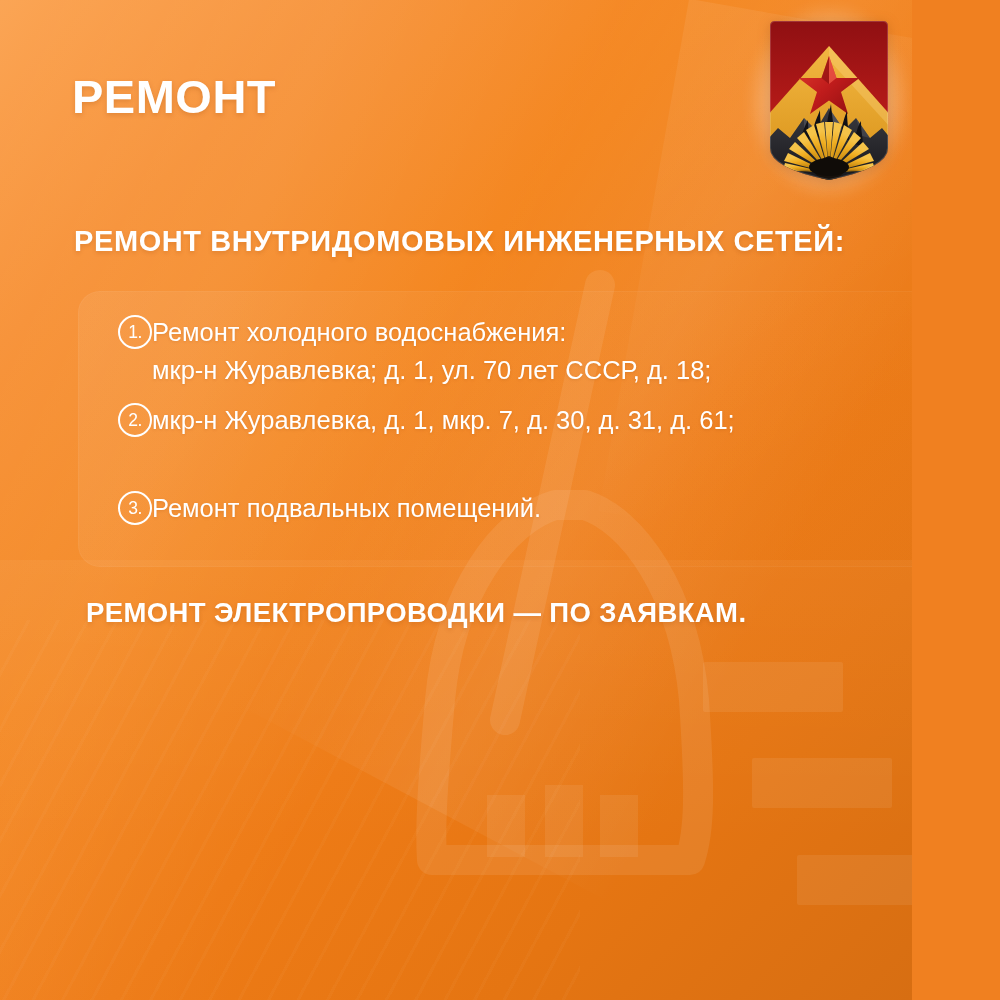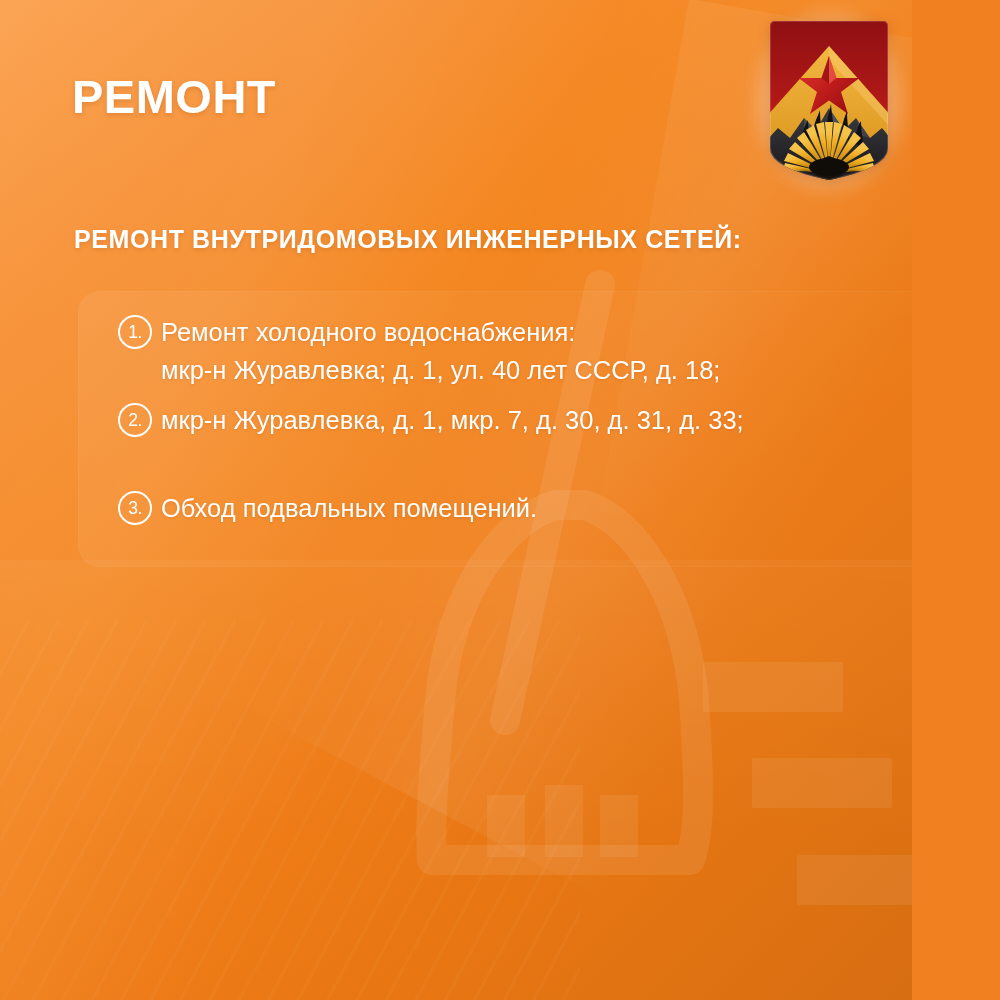--- a/index.html
+++ b/index.html
@@ -112,21 +112,21 @@
     filter: drop-shadow(0 2px 6px rgba(120,50,0,0.25));
   }
 
   
   #subtitle {
     position: absolute;
     left: 74px;
     top: 225px;
     color: #FFFFFF;
     font-weight: bold;
-    font-size: 25px;
+    font-size: 29px;
     letter-spacing: 0.6px;
     text-shadow: 0 2px 4px rgba(140,60,0,0.20);
     white-space: nowrap;
   }
 
   
   #card {
     position: absolute;
     left: 78px;
     top: 291px;
@@ -159,21 +159,21 @@
     font-size: 17.5px;
     font-weight: normal;
     display: flex;
     align-items: center;
     justify-content: center;
     margin-top: 2px;
     box-sizing: border-box;
     letter-spacing: -0.5px;
   }
   .item-text {
-    margin-left: 9px;
+    margin-left: 0;
     color: #FFFFFF;
     font-size: 25.5px;
     line-height: 38px;
     white-space: nowrap;
     text-shadow: 0 1px 3px rgba(140,60,0,0.18);
   }
 
   
   #footer-line {
     position: absolute;
@@ -322,34 +322,35 @@
   </div>
 
   <div id="subtitle">РЕМОНТ ВНУТРИДОМОВЫХ ИНЖЕНЕРНЫХ СЕТЕЙ:</div>
 
   <div id="card">
 
     <div class="list-item item-1">
       <div class="badge">1.</div>
       <div class="item-text">
         <div>Ремонт холодного водоснабжения:</div>
-        <div>мкр-н Журавлевка; д. 1, ул. 40 лет СССР, д. 18;</div>
+        <div>мкр-н Журавлевка; д. 1, ул. 70 лет СССР, д. 18;</div>
       </div>
     </div>
 
     <div class="list-item item-2">
       <div class="badge">2.</div>
       <div class="item-text">
-        <div>мкр-н Журавлевка, д. 1, мкр. 7, д. 30, д. 31, д. 33;</div>
+        <div>мкр-н Журавлевка, д. 1, мкр. 7, д. 30, д. 31, д. 61;</div>
       </div>
     </div>
 
     <div class="list-item item-3">
       <div class="badge">3.</div>
       <div class="item-text">
-        <div>Обход подвальных помещений.</div>
+        <div>Ремонт подвальных помещений.</div>
       </div>
     </div>
 
   </div>
 
+  <div id="footer-line">РЕМОНТ ЭЛЕКТРОПРОВОДКИ — ПО ЗАЯВКАМ.</div>
 
 </div>
 
 </body></html>

